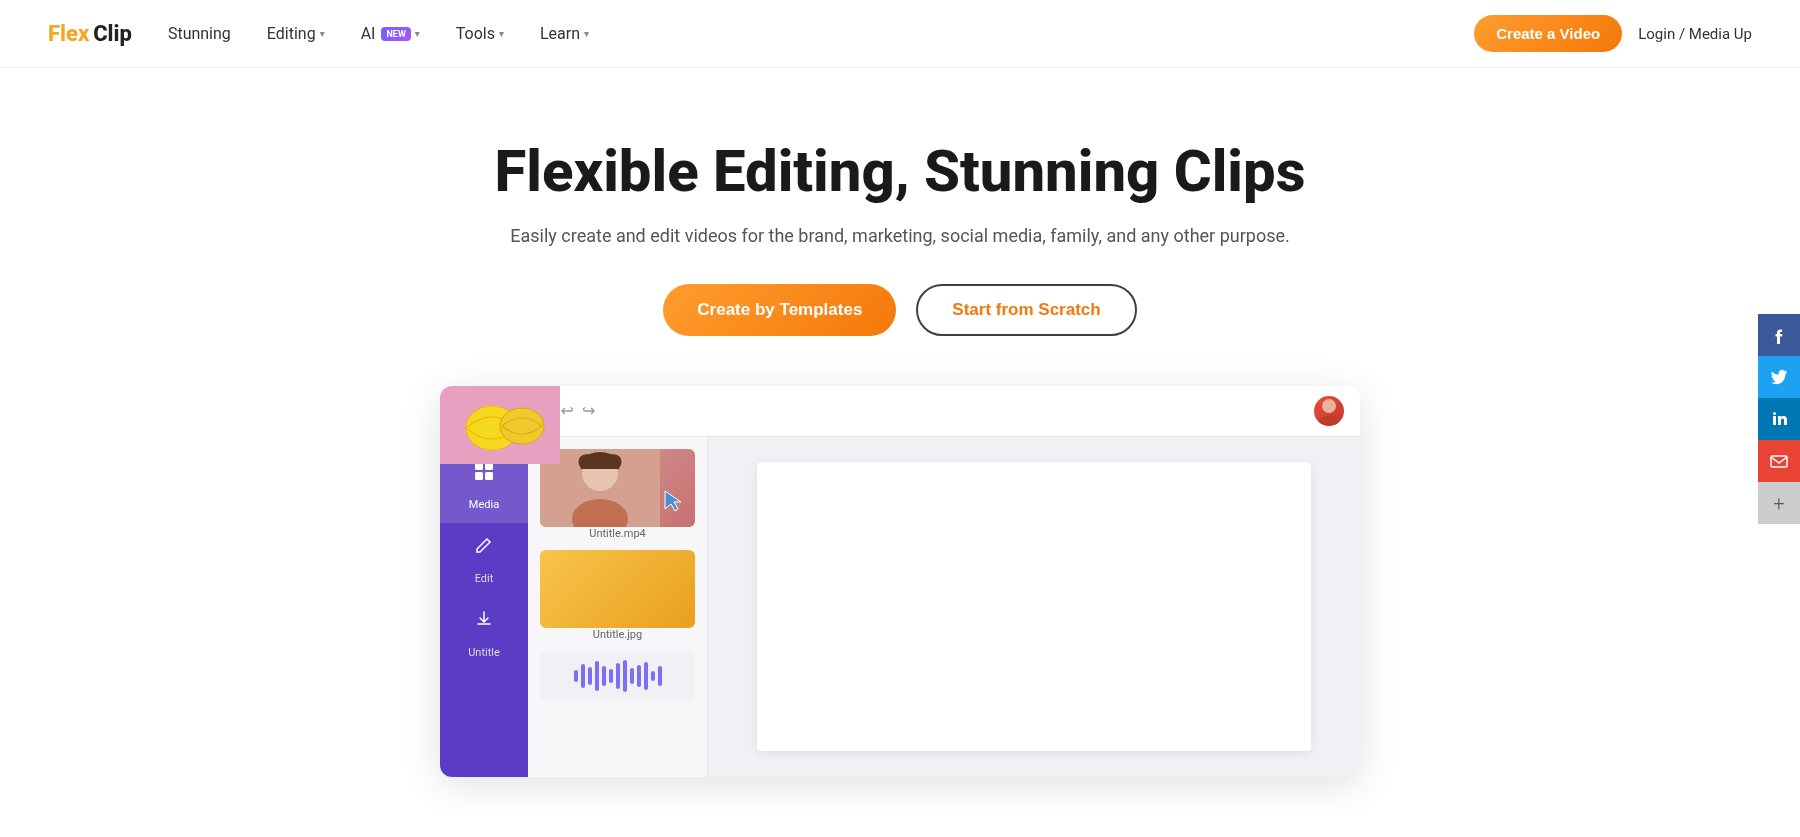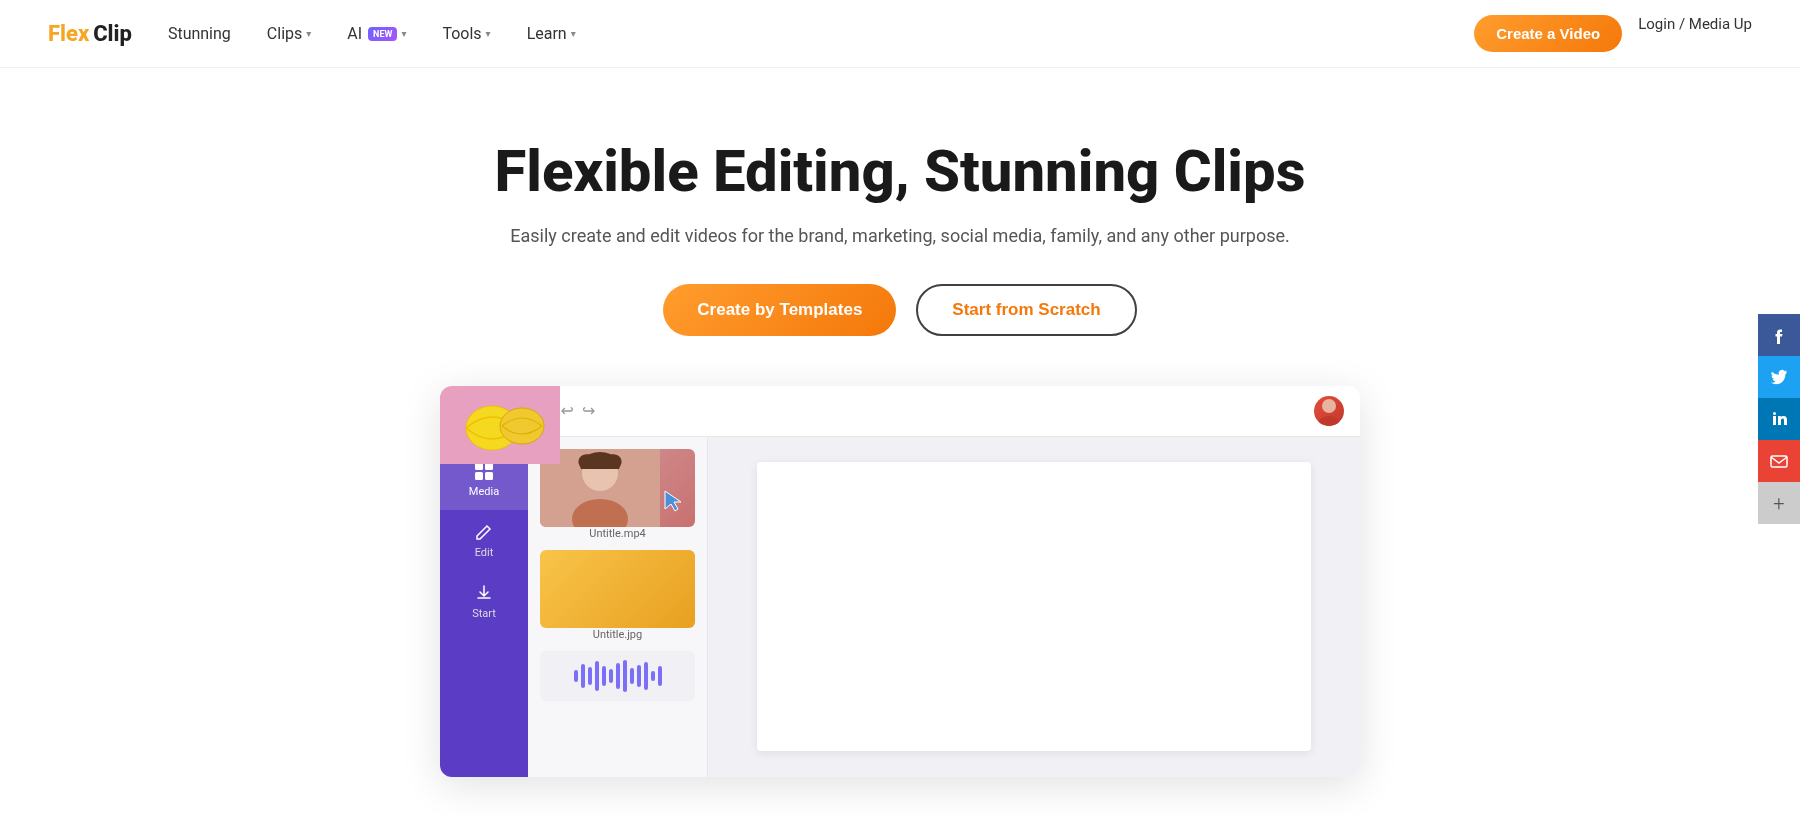--- a/index.html
+++ b/index.html
@@ -13,21 +13,21 @@
     }
     .nav-left { display: flex; align-items: center; gap: 36px; }
     .logo { display: flex; align-items: center; gap: 4px; font-size: 22px; font-weight: 700; color: #222; }
     .nav-item { display: flex; align-items: center; gap: 4px; font-size: 16px; color: #333; cursor: pointer; text-decoration: none; }
     .chevron { font-size: 10px; color: #888; }
     .ai-badge {
       background: linear-gradient(135deg, #6c63ff, #a855f7);
       color: #fff; font-size: 9px; font-weight: 700;
       padding: 2px 5px; border-radius: 4px; margin-left: 2px;
     }
-    .nav-right { display: flex; gap: 16px; }
+    .nav-right { display: flex; align-items: center; gap: 16px; }
     .btn-create {
       background: linear-gradient(135deg, #ff9d2e, #f5780a);
       color: #fff; border: none; border-radius: 24px;
       padding: 10px 22px; font-size: 15px; font-weight: 600; cursor: pointer;
     }
     .btn-login { font-size: 15px; color: #333; cursor: pointer; }
 
     
     .hero { text-align: center; padding: 70px 20px 40px; }
     .hero h1 { font-size: 58px; font-weight: 800; color: #1a1a1a; line-height: 1.15; margin-bottom: 20px; }
@@ -62,21 +62,21 @@
       width: 100%; height: 100%; background: linear-gradient(135deg, #e74c3c, #c0392b);
       display: flex; align-items: center; justify-content: center; color: #fff; font-size: 12px;
     }
 
     .app-body { display: flex; height: 340px; }
     .app-sidebar {
       width: 88px; background: #5b3cc4; display: flex; flex-direction: column;
       align-items: center; padding-top: 12px; gap: 0;
     }
     .sidebar-item-preview {
-      display: flex; flex-direction: column; align-items: center; gap: 0;
+      display: flex; flex-direction: column; align-items: center; gap: 13px;
       padding: 12px 8px; width: 100%; cursor: pointer; color: #fff;
     }
     .sidebar-item-preview.active { background: rgba(255,255,255,0.15); }
     .sidebar-item-preview .s-icon { font-size: 18px; }
     .sidebar-item-preview .s-label { font-size: 11px; color: #ddd; }
     .sidebar-item-preview.active .s-label { color: #fff; }
 
     .app-media-panel {
       width: 180px; background: #f7f7f9; border-right: 1px solid #e8e8e8;
       padding: 12px; display: flex; flex-direction: column; gap: 10px; overflow: hidden;
@@ -127,21 +127,21 @@
 <nav>
   <div class="nav-left">
     <div class="logo">
       <span style="color:#f5a623; font-weight:800; font-size:22px;">Flex</span>
         <span style="color:#222; font-weight:800; font-size:22px;">Clip</span>
     </div>
     <a class="nav-item">
       <span>Stunning</span>
     </a>
     <a class="nav-item">
-      <span>Clips</span>
+      <span>Editing</span>
       <span class="chevron">▾</span>
     </a>
     <a class="nav-item">
       <span>AI</span>
       <span class="ai-badge">NEW</span>
       <span class="chevron">▾</span>
     </a>
     <a class="nav-item">
       <span>Tools</span>
       <span class="chevron">▾</span>
@@ -218,21 +218,21 @@
             </svg>
           </span>
           <span class="s-label">Edit</span>
         </div>
         <div class="sidebar-item-preview">
           <span class="s-icon">
             <svg width="20" height="20" viewBox="0 0 20 20">
               <path d="M10 3v10M6 9l4 4 4-4M4 15h12" stroke="white" stroke-width="1.5" fill="none" stroke-linecap="round"></path>
             </svg>
           </span>
-          <span class="s-label">Start</span>
+          <span class="s-label">Untitle</span>
         </div>
       </div>
 
       <div class="app-media-panel">
 
         <div>
           <div class="media-person">
 
             <svg width="120" height="78" viewBox="0 0 120 78" style="position:absolute;top:0;left:0;">
               <rect width="120" height="78" fill="#d4a090"></rect>

